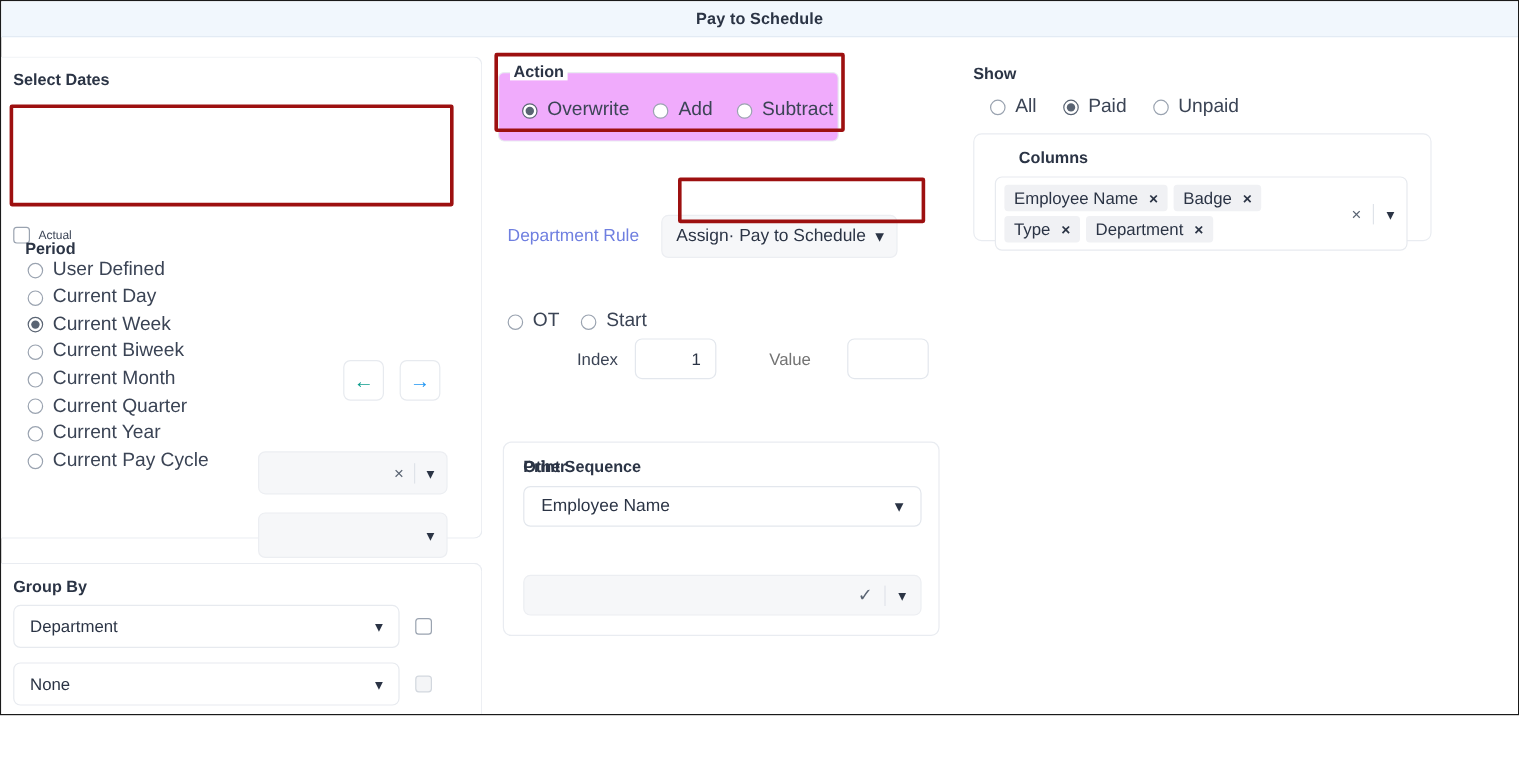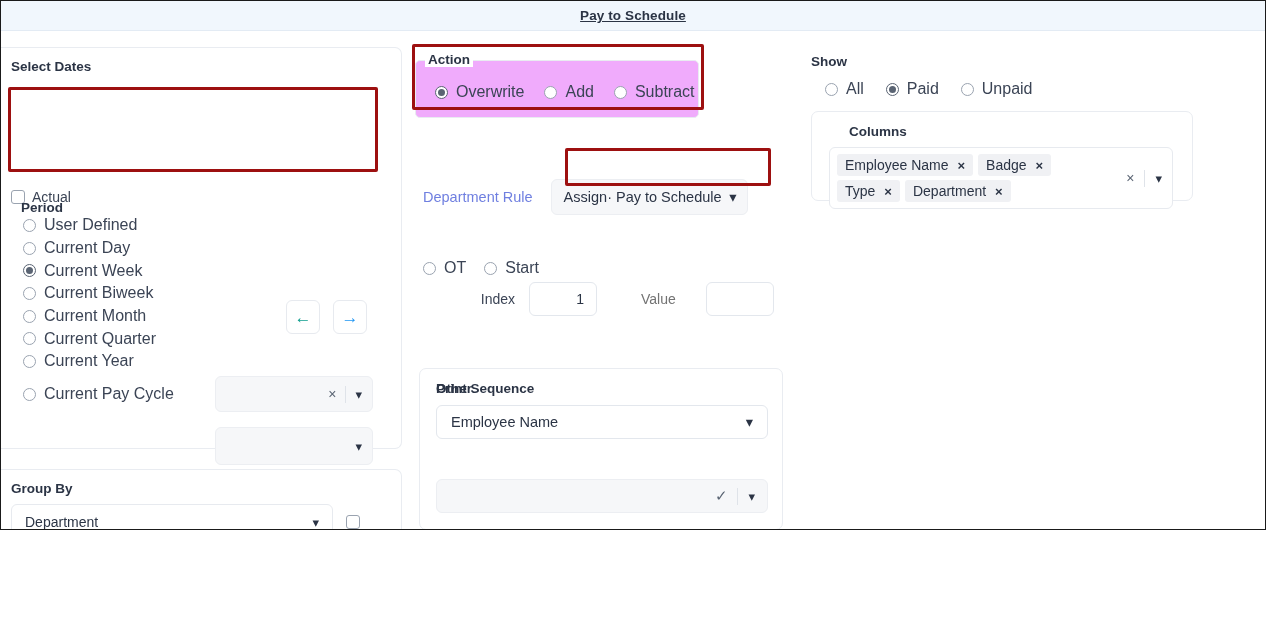--- a/index.html
+++ b/index.html
@@ -6,25 +6,24 @@
   html, body { margin: 0; padding: 0; }
   body {
     width: 1266px; height: 642px;
     font-family: "Liberation Sans", sans-serif;
     background: #ffffff;
     color: #2b3445;
     overflow: hidden;
   }
   .app-frame {
     position: relative;
-    width: 1266px; height: 530px;
+    width: 1266px; height: 596px;
     border: 1px solid #1a1a1a;
     background: #ffffff;
     overflow: hidden;
-    text-decoration: underline;
   }
   
   .titlebar {
     height: 30px;
     background: #f1f7fd;
     border-bottom: 1px solid #e3ebf4;
     display: flex; align-items: center; justify-content: center;
   }
   .titlebar .title {
     font-size: 13.5px; font-weight: bold; color: #2b3445; letter-spacing: .1px;
@@ -40,21 +39,21 @@
   .col-right  { flex: 1; position: relative; }
 
   .panel {
     border: 1px solid #e9ecf1;
     border-radius: 7px;
     background: #fff;
   }
   .legend {
     font-size: 13.5px; font-weight: bold; color: #2b3445;
   }
-  .lbl { font-size: 14px; color: #3b4455; }
+  .lbl { font-size: 10px; color: #3b4455; }
 
   
   .panel-dates {
     position: absolute; left: 0; top: 16px; width: 401px; height: 402px;
     border-left: none; border-top-left-radius: 0; border-bottom-left-radius: 0;
   }
   .panel-dates .legend { position: absolute; left: 10px; top: 11px; }
   .dates-grid {
     position: absolute; left: 10px; top: 34px; width: 364px;
   }
@@ -273,21 +272,21 @@
             <span class="rl">Current Month</span>
           </div>
           <div class="radio-item">
             <span class="radio"></span>
             <span class="rl">Current Quarter</span>
           </div>
           <div class="radio-item">
             <span class="radio"></span>
             <span class="rl">Current Year</span>
           </div>
-          <div class="radio-item" style="margin-top:10px">
+          <div class="radio-item" style="">
             <span class="radio"></span>
             <span class="rl">Current Pay Cycle</span>
           </div>
         </div>
 
         <div class="arrow-btns">
           <div class="arrow-btn arrow-back">
             <span>←</span>
           </div>
           <div class="arrow-btn arrow-fwd">

